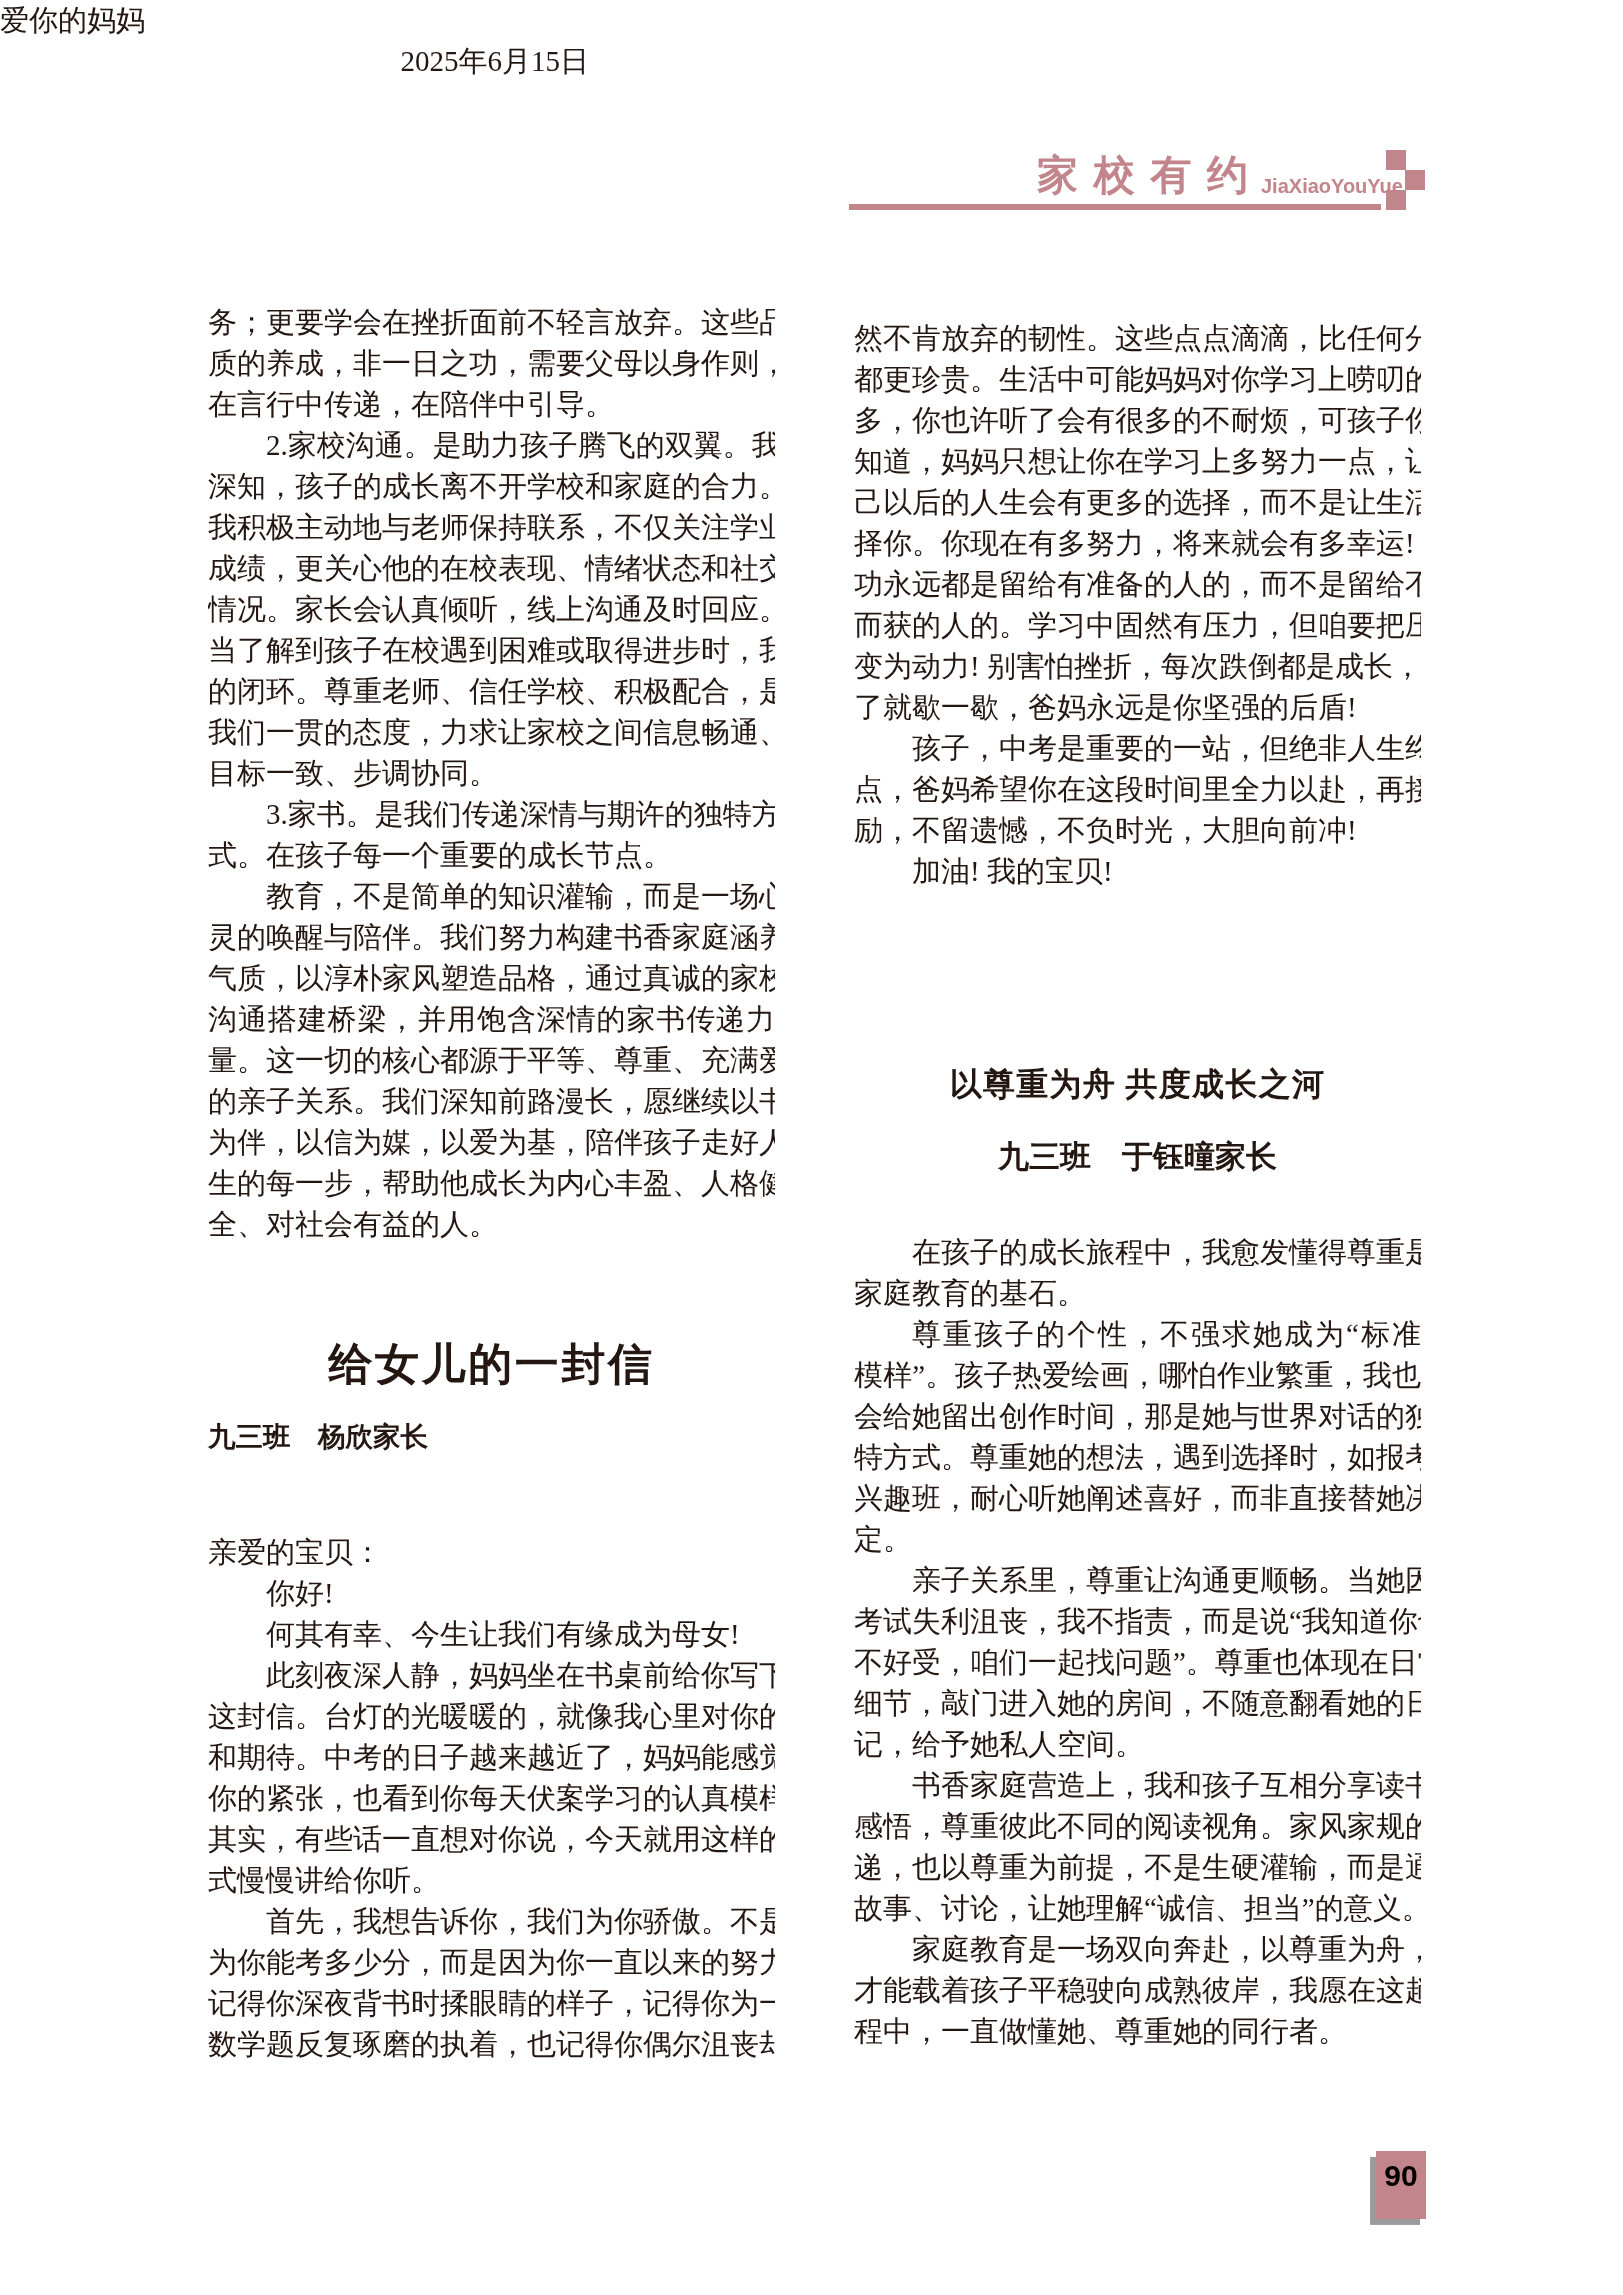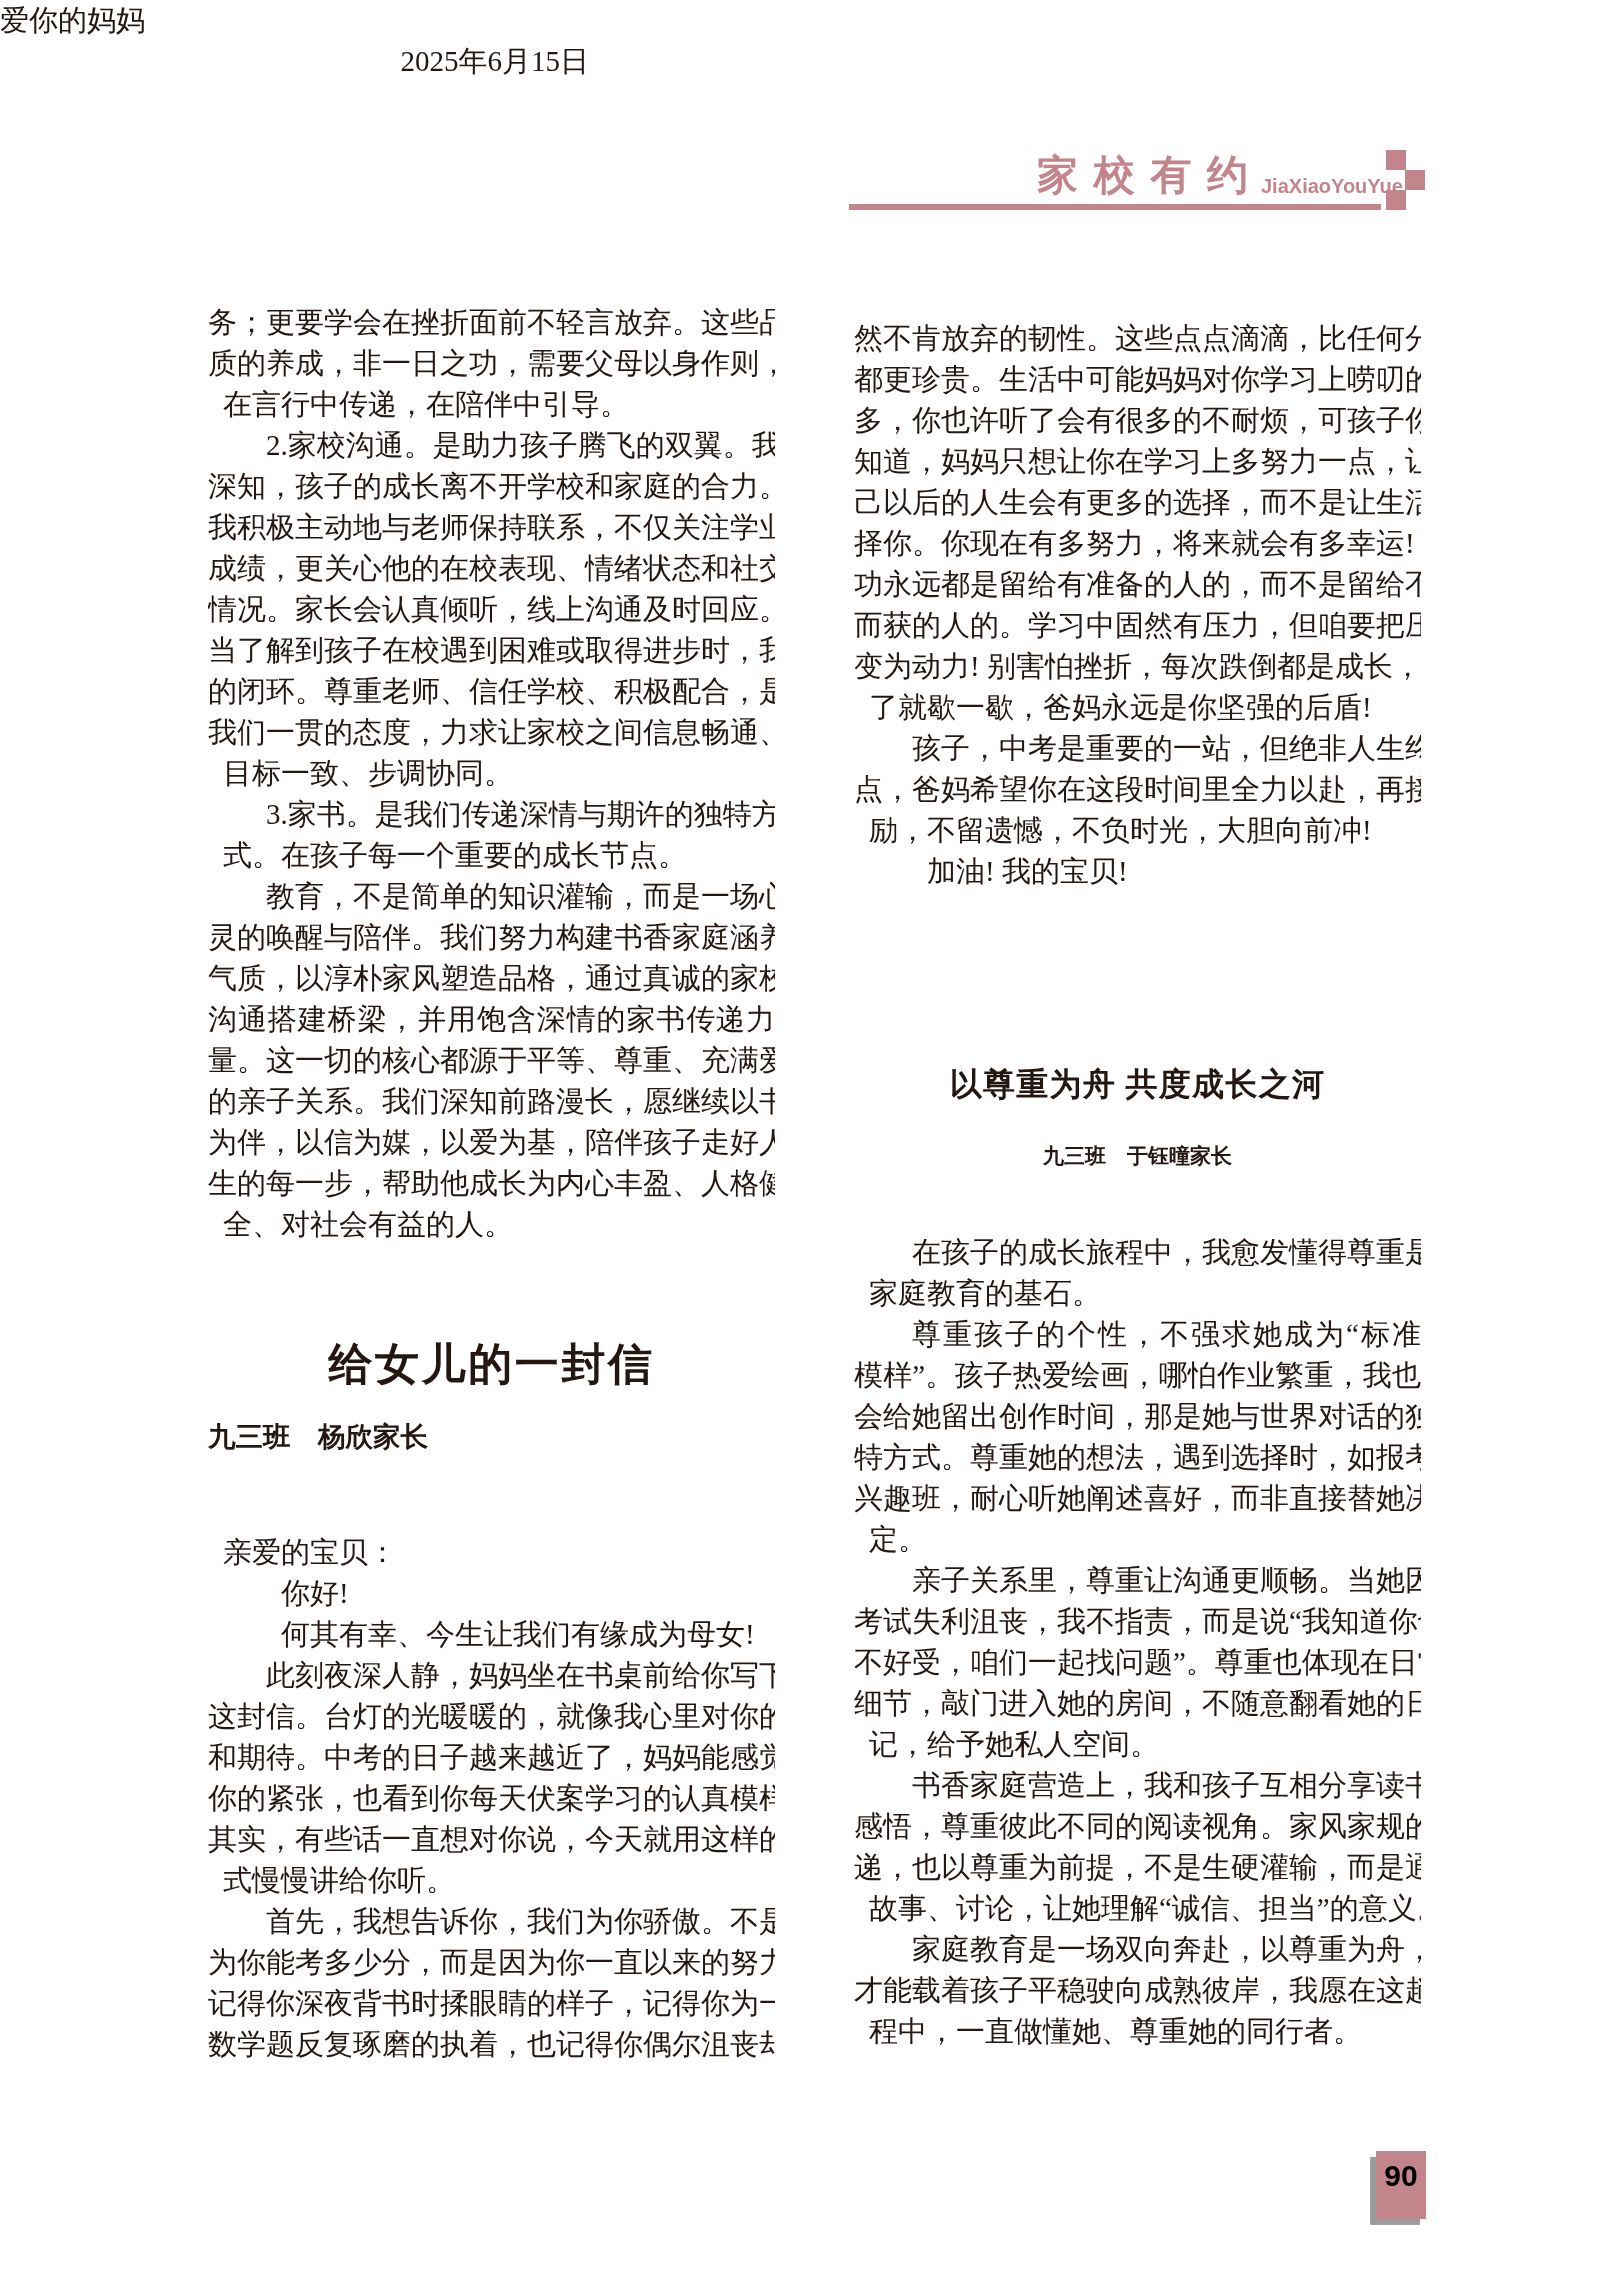--- a/index.html
+++ b/index.html
@@ -38,29 +38,29 @@
   
   .tblock{position:absolute;width:567px;}
   #blockA{left:208px;top:302px;}
   #letter1-title{left:208px;top:1335px;text-align:center;font-size:44px;line-height:59px;font-weight:bold;letter-spacing:2.6px;}
   #letter1-byline{left:208px;top:1418px;text-align:left;font-size:27.5px;line-height:37px;font-weight:bold;}
   #letter1-body{left:208px;top:1532px;}
   #blockB{left:854px;top:318px;}
   #sig-name{left:854px;top:898px;width:553px;font-size:29px;line-height:41px;padding-right:13px;}
   #sig-date{left:854px;top:950px;width:553px;text-align:right;font-size:29px;line-height:41px;padding-right:13px;padding-left:36px;}
   #article2-title{left:854px;top:1055px;text-align:center;font-size:32px;line-height:59px;font-weight:bold;letter-spacing:1.3px;}
-  #article2-byline{left:854px;top:1138px;text-align:center;font-size:21px;line-height:37px;font-weight:bold;}
+  #article2-byline{left:854px;top:1138px;text-align:center;font-size:31px;line-height:37px;font-weight:bold;}
   #article2-body{left:854px;top:1232px;}
   
   .ln{
     height:41px;line-height:41px;font-size:29px;
     text-align:justify;text-align-last:justify;
     overflow:hidden;word-break:break-all;white-space:nowrap;
   }
-  .ln.end{text-align-last:left;margin-left:15px;}
+  .ln.end{text-align-last:left;}
   .ln.ind{text-indent:58px;}
   
   #page-badge{
     position:absolute;left:1376px;top:2151px;width:50px;height:68px;
     background:var(--rose);
     box-shadow:-5.9px 5.9px 0 var(--shadow);
     color:#000000;text-align:center;
     font-family:"Liberation Sans","DejaVu Sans",sans-serif;
     font-weight:bold;font-size:30px;line-height:50px;
   }

